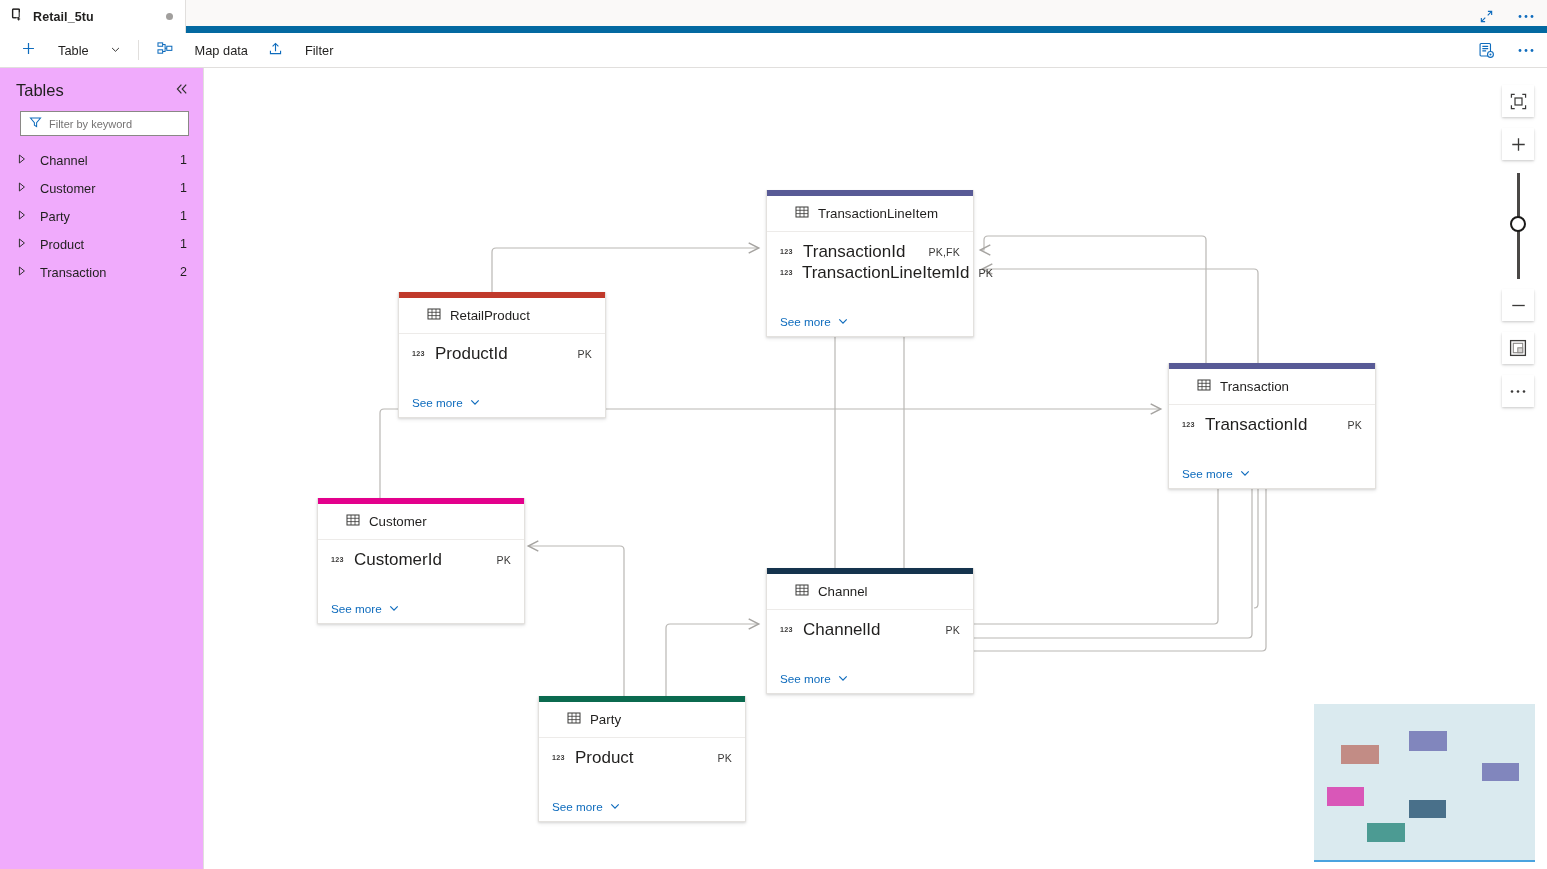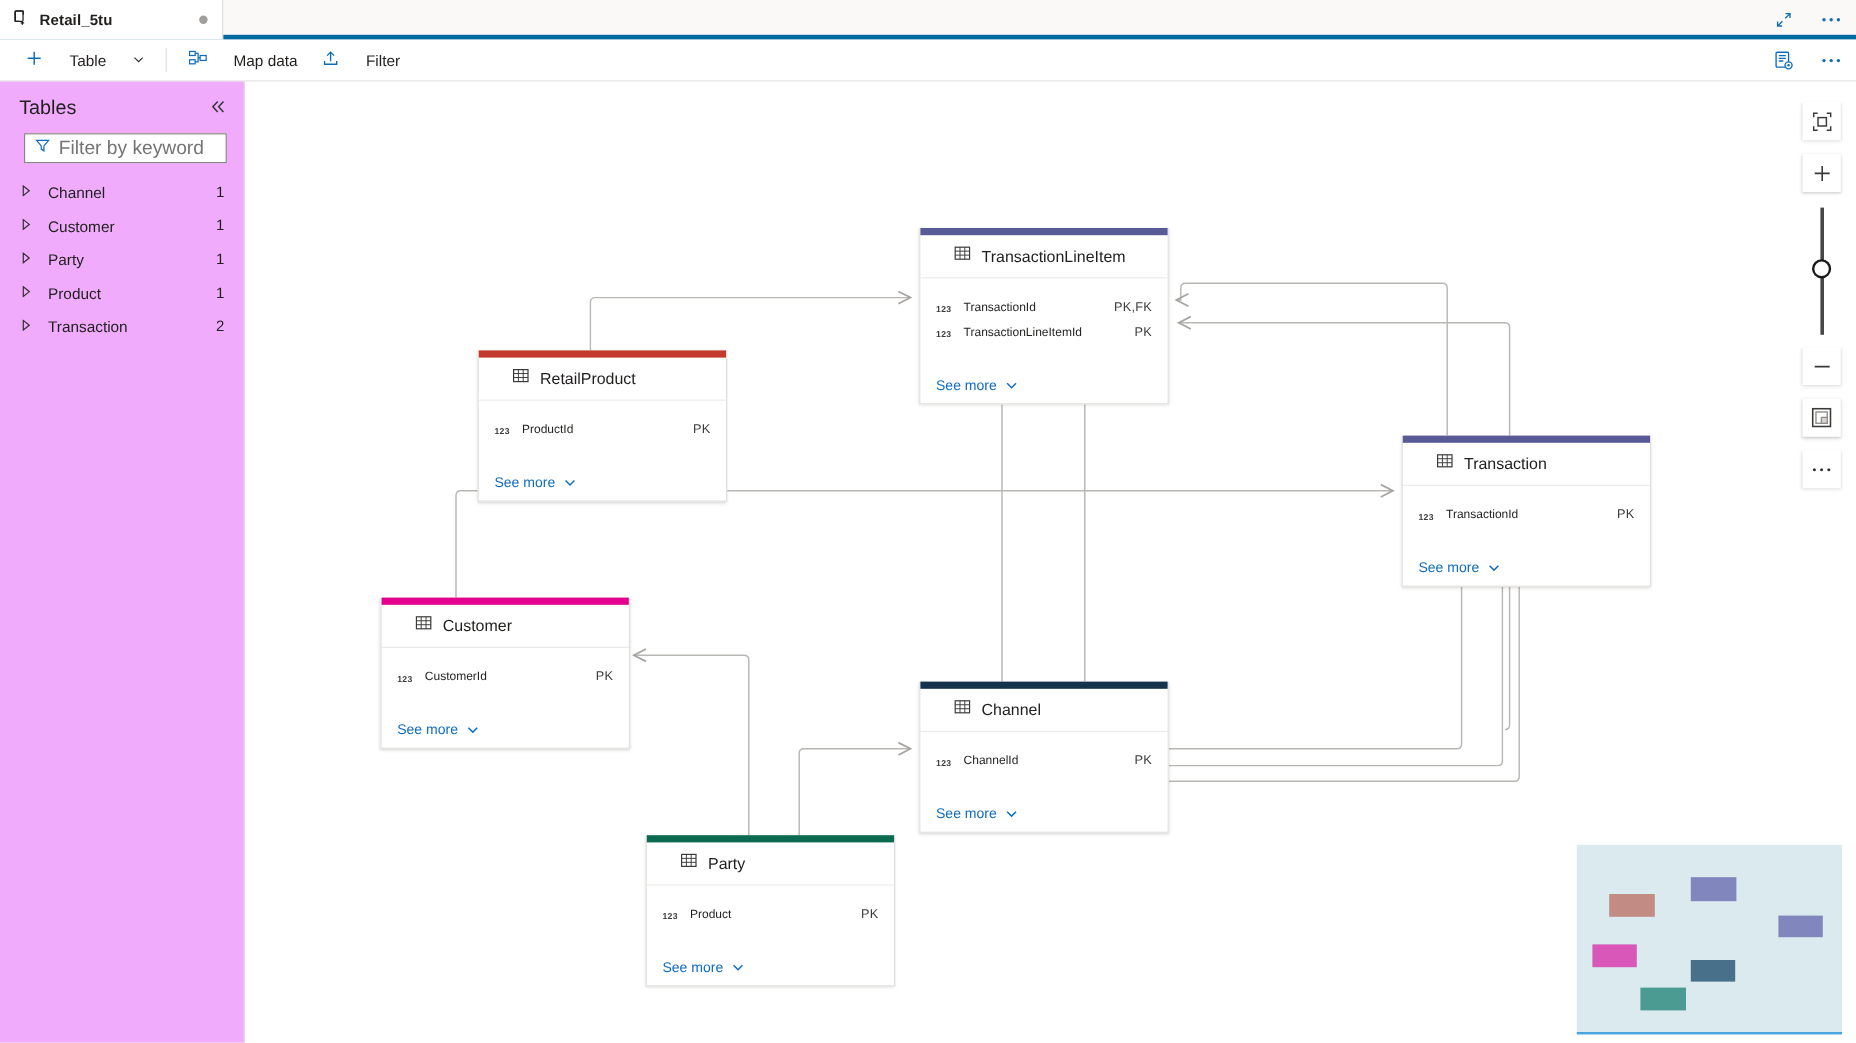--- a/index.html
+++ b/index.html
@@ -8,21 +8,21 @@
     font-family: "Liberation Sans", sans-serif;
     background: #ffffff;
     overflow: hidden;
     -webkit-font-smoothing: antialiased;
   }
   #app { position: relative; width: 1547px; height: 869px; }
 
   
   .tabstrip {
     position: absolute; top: 0; left: 0; width: 1547px; height: 33px;
-    background: #faf9f8; border-bottom: 4px solid #0369a1;
+    background: #faf9f8; border-bottom: 7px solid #0369a1;
   }
   .tab {
     position: absolute; top: 0; left: 0; width: 186px; height: 33px;
     background: #ffffff; border-right: 1px solid #e1dfdd;
     display: flex; align-items: center; padding: 0 10px; gap: 8px;
   }
   .tab-title { font-size: 12.5px; color: #201f1e; font-weight: 600; letter-spacing: .1px; }
   .tab-dot {
     width: 7px; height: 7px; border-radius: 50%; background: #a19f9d;
     position: absolute; left: 166px; top: 13px;
@@ -64,21 +64,21 @@
     padding: 13px 14px 9px 16px;
   }
   .lp-title { font-size: 16.5px; color: #201f1e; font-weight: 400; }
   .collapse-icon { color: #323130; font-size: 13px; cursor: pointer; }
   .filterbox {
     margin: 2px 14px 0 20px; height: 25px;
     border: 1px solid #8a8886; background: #fff;
     display: flex; align-items: center; gap: 7px; padding: 0 8px;
   }
   .filterbox input {
-    border: none; outline: none; font-size: 16px; color: #201f1e;
+    border: none; outline: none; font-size: 11px; color: #201f1e;
     width: 100%; background: transparent; font-family: inherit;
   }
   .filterbox input::placeholder { color: #757373; }
   .tree { margin-top: 10px; }
   .tree-row {
     display: flex; align-items: center; height: 28px;
     padding: 0 16px 0 18px; cursor: pointer; font-size: 12.8px; color: #201f1e;
   }
   .tri { width: 22px; color: #323130; font-size: 9px; }
   .tree-name { flex: 1; }
@@ -98,27 +98,27 @@
     box-shadow: 0 .8px 2px rgba(0,0,0,.10), 0 1.6px 4px rgba(0,0,0,.07);
   }
   .node-bar { height: 6px; width: 100%; }
   .node-head {
     display: flex; align-items: center; gap: 9px;
     height: 36px; padding: 0 28px; border-bottom: 1px solid #edebe9;
   }
   .node-title { font-size: 13.3px; color: #201f1e; }
   .node-body { padding: 9px 0 8px 0; }
   .col-row {
-    display: flex; align-items: flex-end; height: 21px; padding: 0 13px; gap: 9px;
+    display: flex; align-items: center; height: 21px; padding: 0 13px; gap: 9px;
   }
   .typeicon {
     font-size: 7.2px; color: #3b3a39; letter-spacing: .3px;
     width: 14px; font-family: "Liberation Sans", sans-serif; font-weight: 700;
   }
-  .col-name { flex: 1; font-size: 10px; color: #201f1e; }
+  .col-name { flex: 1; font-size: 17px; color: #201f1e; }
   .col-key { font-size: 10.6px; color: #3b3a39; letter-spacing: .2px; }
   .seemore {
     display: flex; align-items: center; gap: 7px;
     padding: 6px 13px 0 13px; font-size: 11.7px; color: #0f6cbd; cursor: pointer; margin-top: 26px;
   }
   .seemore .chev2 { font-size: 9px; }
   .grid-icon { display: inline-block; }
 
   
   .rail { position: absolute; right: 13px; top: 17px; width: 32px; }

